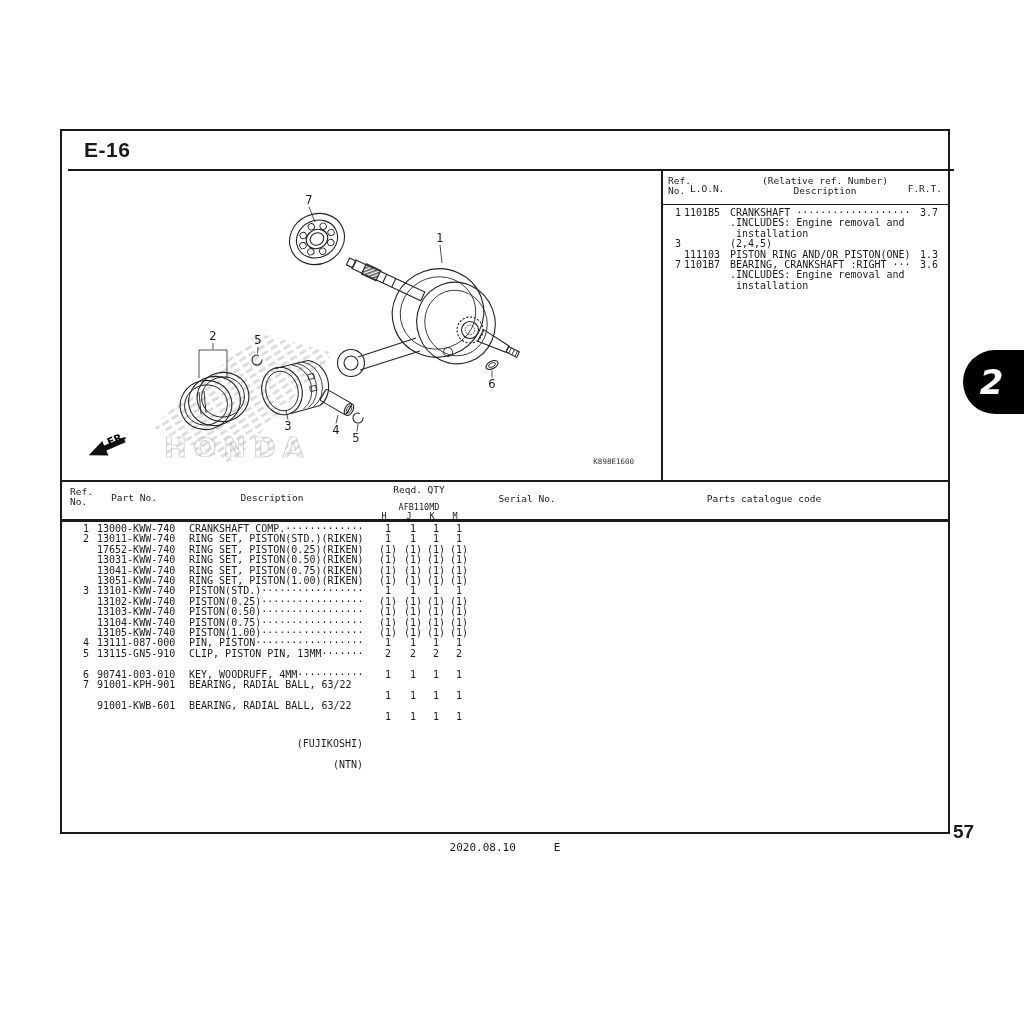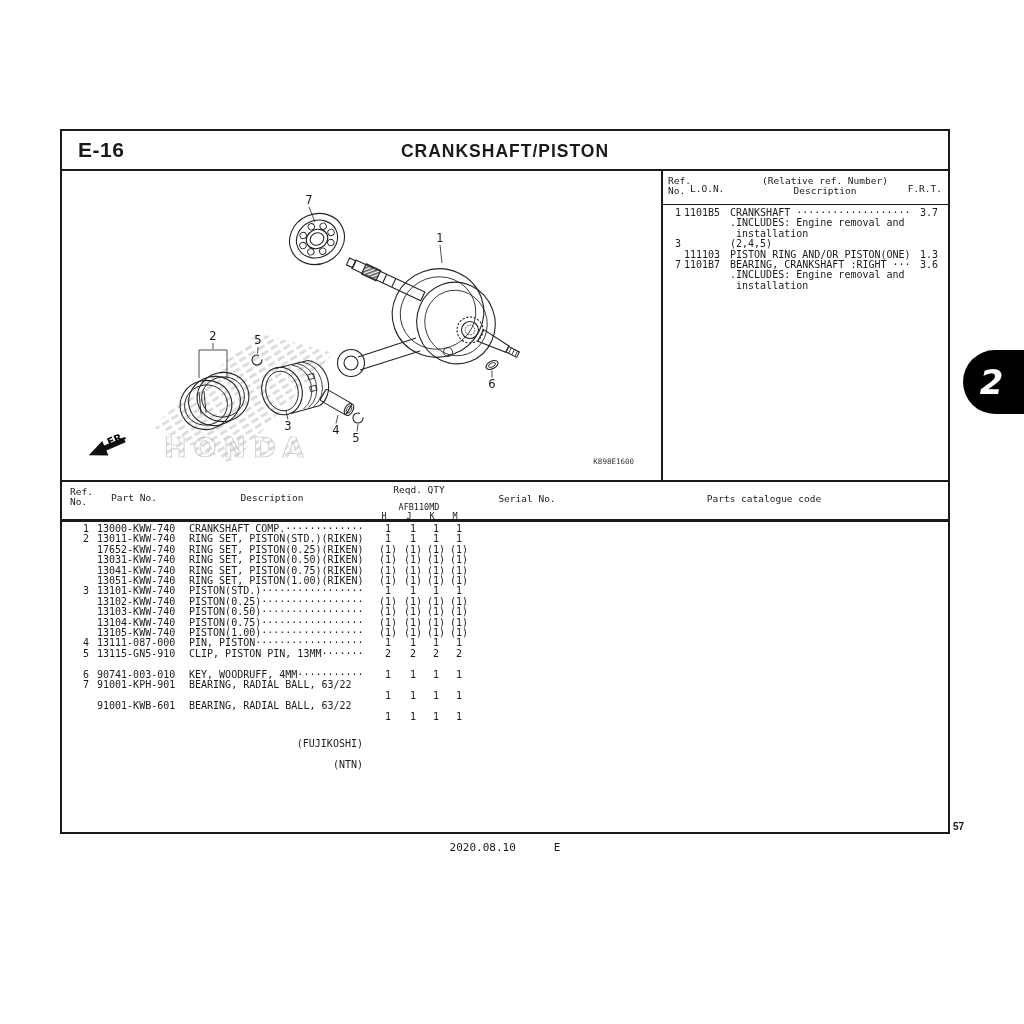--- a/index.html
+++ b/index.html
@@ -1,20 +1,20 @@
 <!DOCTYPE html>
 <html><head>
 <meta charset="utf-8">
 <style>
   html,body{margin:0;padding:0;background:#ffffff;width:1024px;height:1024px;position:relative;
     font-family:"DejaVu Sans Mono", monospace;color:#1a1a1a;}
   *{box-sizing:border-box;}
   
   .content-box{position:absolute;left:60px;top:129px;width:890px;height:705px;border:2px solid #1a1a1a;background:#fff;}
-  .header-bar{position:absolute;left:0;top:0;width:100%;height:40px;border-bottom:2px solid #1a1a1a;}
+  .header-bar{position:absolute;left:6px;top:0;width:100%;height:40px;border-bottom:2px solid #1a1a1a;}
   .section-code{position:absolute;left:16px;top:7px;font-family:"Liberation Sans",sans-serif;font-weight:700;font-size:21px;letter-spacing:0.5px;}
   .page-title{position:absolute;left:0;top:10px;width:100%;text-align:center;font-family:"Liberation Sans",sans-serif;font-weight:600;font-size:17.5px;letter-spacing:1px;}
   
   .diagram-area{position:absolute;left:0;top:40px;width:599px;height:309px;overflow:hidden;}
   .mid-divider{position:absolute;left:0;top:349px;width:100%;border-top:2px solid #1a1a1a;}
   .ref-box{position:absolute;left:599px;top:40px;width:287px;height:309px;border-left:2px solid #1a1a1a;}
   .rt-underline{position:absolute;left:0;top:33px;width:100%;border-top:1.5px solid #1a1a1a;}
   .rt-h{font-size:9.5px;line-height:10px;}
   .rt-h-ref{position:absolute;left:5px;top:5px;}
   .rt-h-lon{position:absolute;left:27px;top:13px;}
@@ -44,36 +44,35 @@
   .pc-ref{width:27px;text-align:right;}
   .pc-part{width:82px;margin-left:8px;}
   .pc-desc{width:174px;margin-left:10px;}
   .pc-desc.right{text-align:right;margin-top:48px;}
   .pc-q{width:23px;text-align:center;}
   .pc-q.q1{margin-left:13.5px;}
   .pc-q.q2{margin-left:2px;}
   
   .side-tab{position:absolute;left:963px;top:350px;width:61px;height:64px;background:#000;border-radius:32px 0 0 32px;color:#fff;display:flex;align-items:center;justify-content:center;}
   .side-tab span{font-family:"DejaVu Sans",sans-serif;font-weight:900;font-style:italic;font-size:34px;transform:translateX(-2px);}
-  .page-num{position:absolute;left:953px;top:821px;font-family:"Liberation Sans",sans-serif;font-weight:700;font-size:10px;}
+  .page-num{position:absolute;left:953px;top:821px;font-family:"Liberation Sans",sans-serif;font-weight:700;font-size:19px;}
   .footer{position:absolute;left:60px;top:841px;width:890px;display:flex;justify-content:center;gap:38px;font-size:11px;text-align:right;}
   
   svg text.dlabel{font-family:"DejaVu Sans",sans-serif;font-size:11.5px;fill:#1a1a1a;}
   svg text.dcode{font-family:"DejaVu Sans Mono",monospace;font-size:7.5px;fill:#333;}
   svg text.wmark{font-family:"DejaVu Sans",sans-serif;font-weight:700;font-size:27px;letter-spacing:7px;}
   svg text.frtext{font-family:"DejaVu Sans",sans-serif;font-weight:700;font-size:10.5px;}
 </style>
 </head>
 <body>
 
 <div class="content-box">
 
   <div class="header-bar">
     <div class="section-code">E-16</div>
-    <div class="page-title">CRANKSHAFT/PISTON</div>
   </div>
 
   <div class="diagram-area">
     <svg width="599" height="309" viewBox="60 169 599 309">
       <defs>
         <pattern id="hatch" width="11" height="6.5" patternUnits="userSpaceOnUse" patternTransform="rotate(-32)">
           <rect x="0" y="0" width="7.5" height="2.8" fill="#dcdcdc"></rect>
         </pattern>
         <pattern id="knurl" width="3" height="3" patternUnits="userSpaceOnUse" patternTransform="rotate(45)">
           <rect width="1.6" height="3" fill="#555"></rect>

